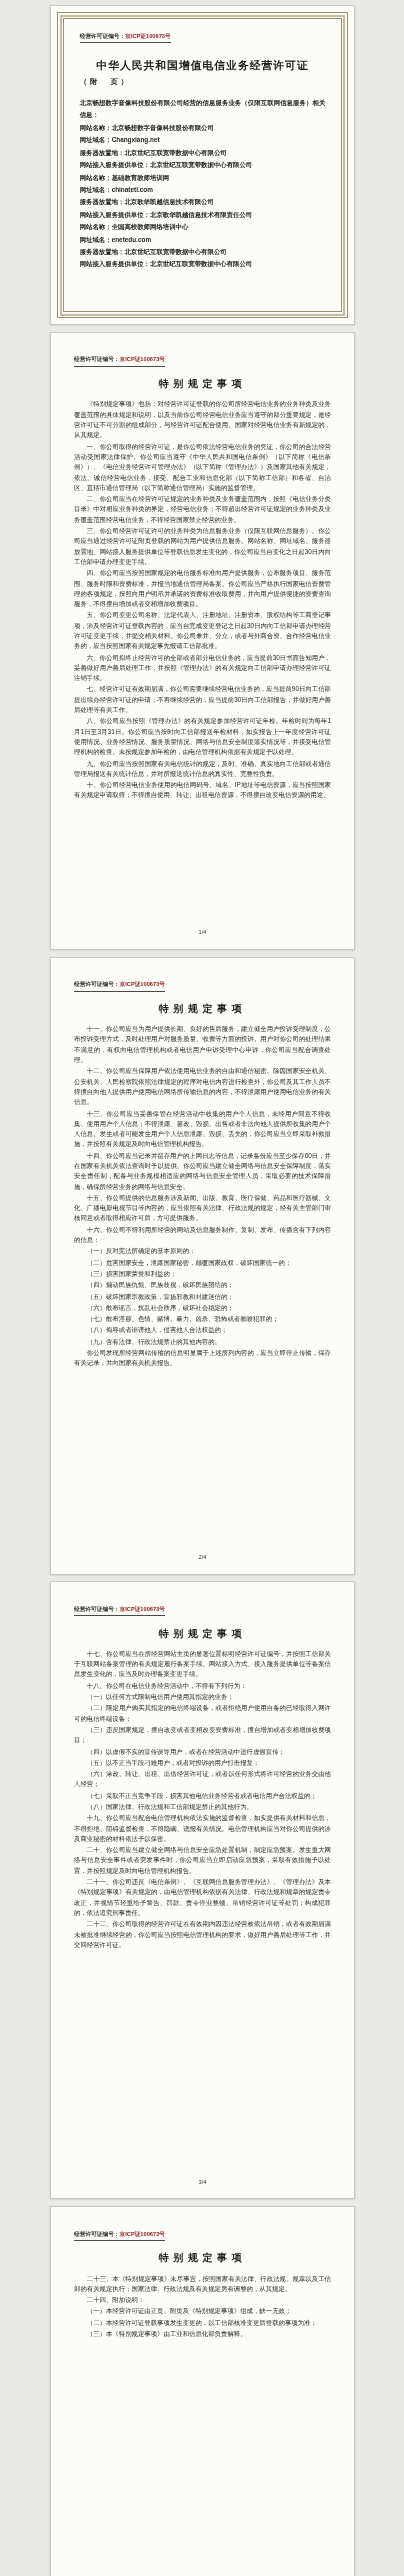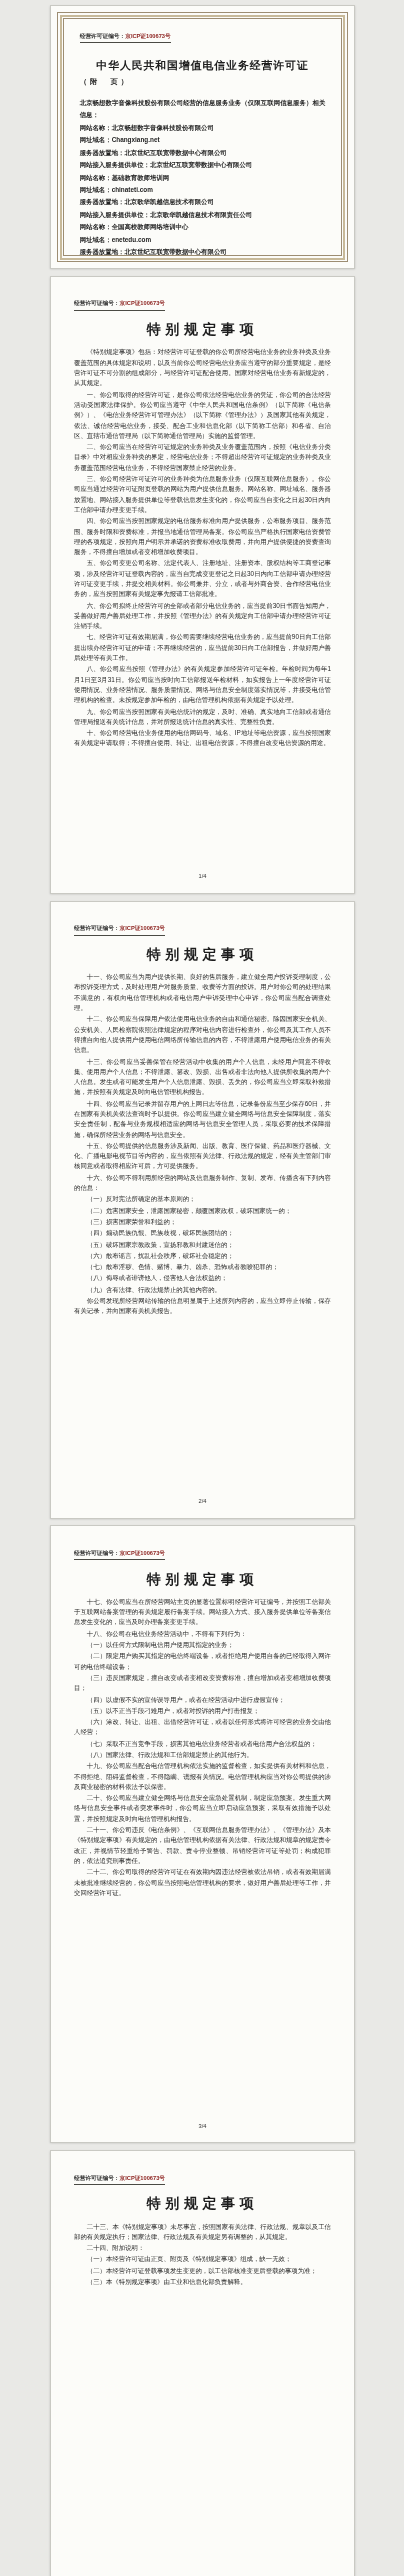--- a/index.html
+++ b/index.html
@@ -19,21 +19,21 @@
   .page {
     width:305px;
     background:#fcfcf9;
     border:0.5px solid #c9c9c3;
     box-shadow:0 0.5px 2.1px rgba(0,0,0,.18);
     box-sizing:border-box;
     position:relative;
   }
 
   
-  .cert { height:264px; padding:6.2px; }
+  .cert { height:320px; padding:6.2px; }
   .cert-frame { height:100%; border:0.5px solid #9d8d72; padding:1.5px; box-sizing:border-box; }
   .cert-mid { height:100%; border:2.1px solid #c7b999; padding:1.5px; box-sizing:border-box; }
   .cert-inner { height:100%; border:0.5px solid #9d8d72; padding:11.3px 15.5px; box-sizing:border-box; overflow:hidden; }
   .page-header {
     display:inline-block;
     font-size:5.7px;
     font-weight:bold;
     color:#2b2b2b;
     border-bottom:0.5px solid #4a4a44;
     padding-bottom:1.5px;
@@ -63,21 +63,21 @@
     line-height:12.4px;
     color:#232323;
     text-align:justify;
   }
 
   
   .sp { height:618px; padding:21.6px 23px 33px; }
   .sp-title {
     font-family:"Liberation Serif", serif;
     text-align:center;
-    font-size:14px;
+    font-size:10px;
     font-weight:bold;
     letter-spacing:4.6px;
     margin:10.3px 0 8.2px;
     color:#1d1d1d;
   }
   .sp-body p {
     margin:0 0 1px;
     font-size:6.4px;
     line-height:10.3px;
     text-align:justify;

